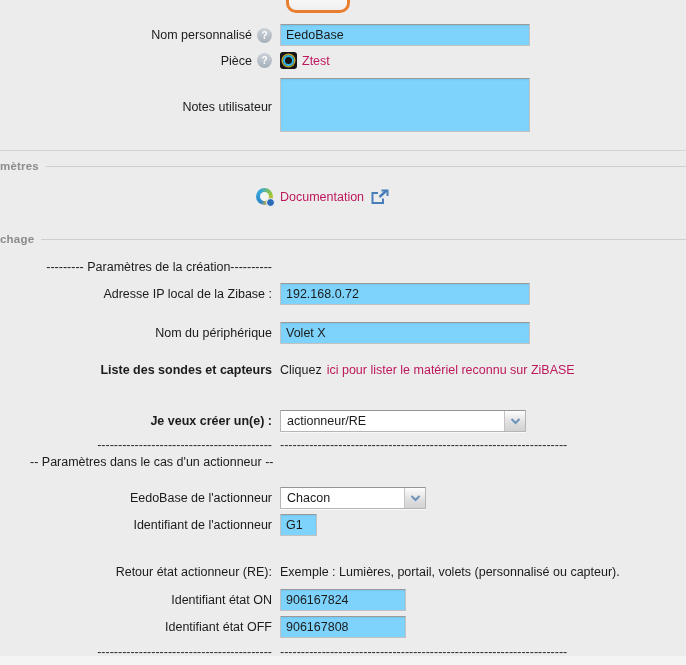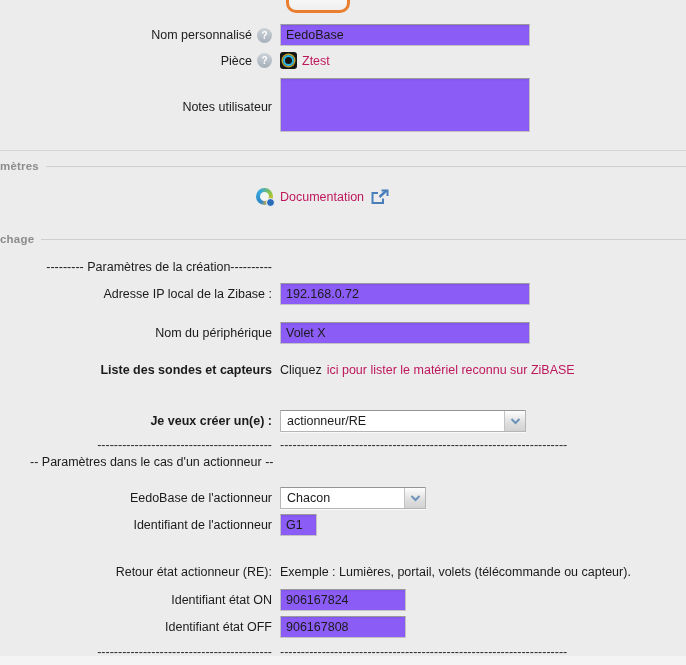--- a/index.html
+++ b/index.html
@@ -13,21 +13,21 @@
   }
   #stage { position:relative; width:686px; height:665px; }
 
   
   .row { position:absolute; left:0; display:flex; align-items:center; gap:8px; width:686px; }
   .lbl { width:272px; flex-shrink:0; text-align:right; display:flex; justify-content:flex-end; align-items:center; gap:5px; }
   .lbl.bold, .bold { font-weight:bold; }
 
   
   .txt, .ta {
-    background:#8b5cf6;
+    background:#7dd3fc;
     border:1px solid #c2c2c2;
     border-top-color:#9a9a9a;
     box-shadow:inset 0 1px 2px rgba(0,0,0,.07);
     font-family:"Liberation Sans", sans-serif;
     font-size:12.5px;
     color:#1b1b1b;
     padding:0 5px;
     height:22px;
     border-radius:1px;
     outline:none;
@@ -217,21 +217,21 @@
     <div class="lbl">
         <span>Identifiant de l'actionneur</span>
       </div>
     <input class="txt" style="width: 37px;" value="G1">
   </div>
 
   <div class="row" style="top:565px">
     <div class="lbl">
         <span>Retour état actionneur (RE):</span>
       </div>
-    <span>Exemple : Lumières, portail, volets (télécommande ou capteur).</span>
+    <span>Exemple : Lumières, portail, volets (personnalisé ou capteur).</span>
   </div>
 
   <div class="row" style="top:589px">
     <div class="lbl">
         <span>Identifiant état ON</span>
       </div>
     <input class="txt" style="width: 126px;" value="906167824">
   </div>
 
   <div class="row" style="top:616px">

